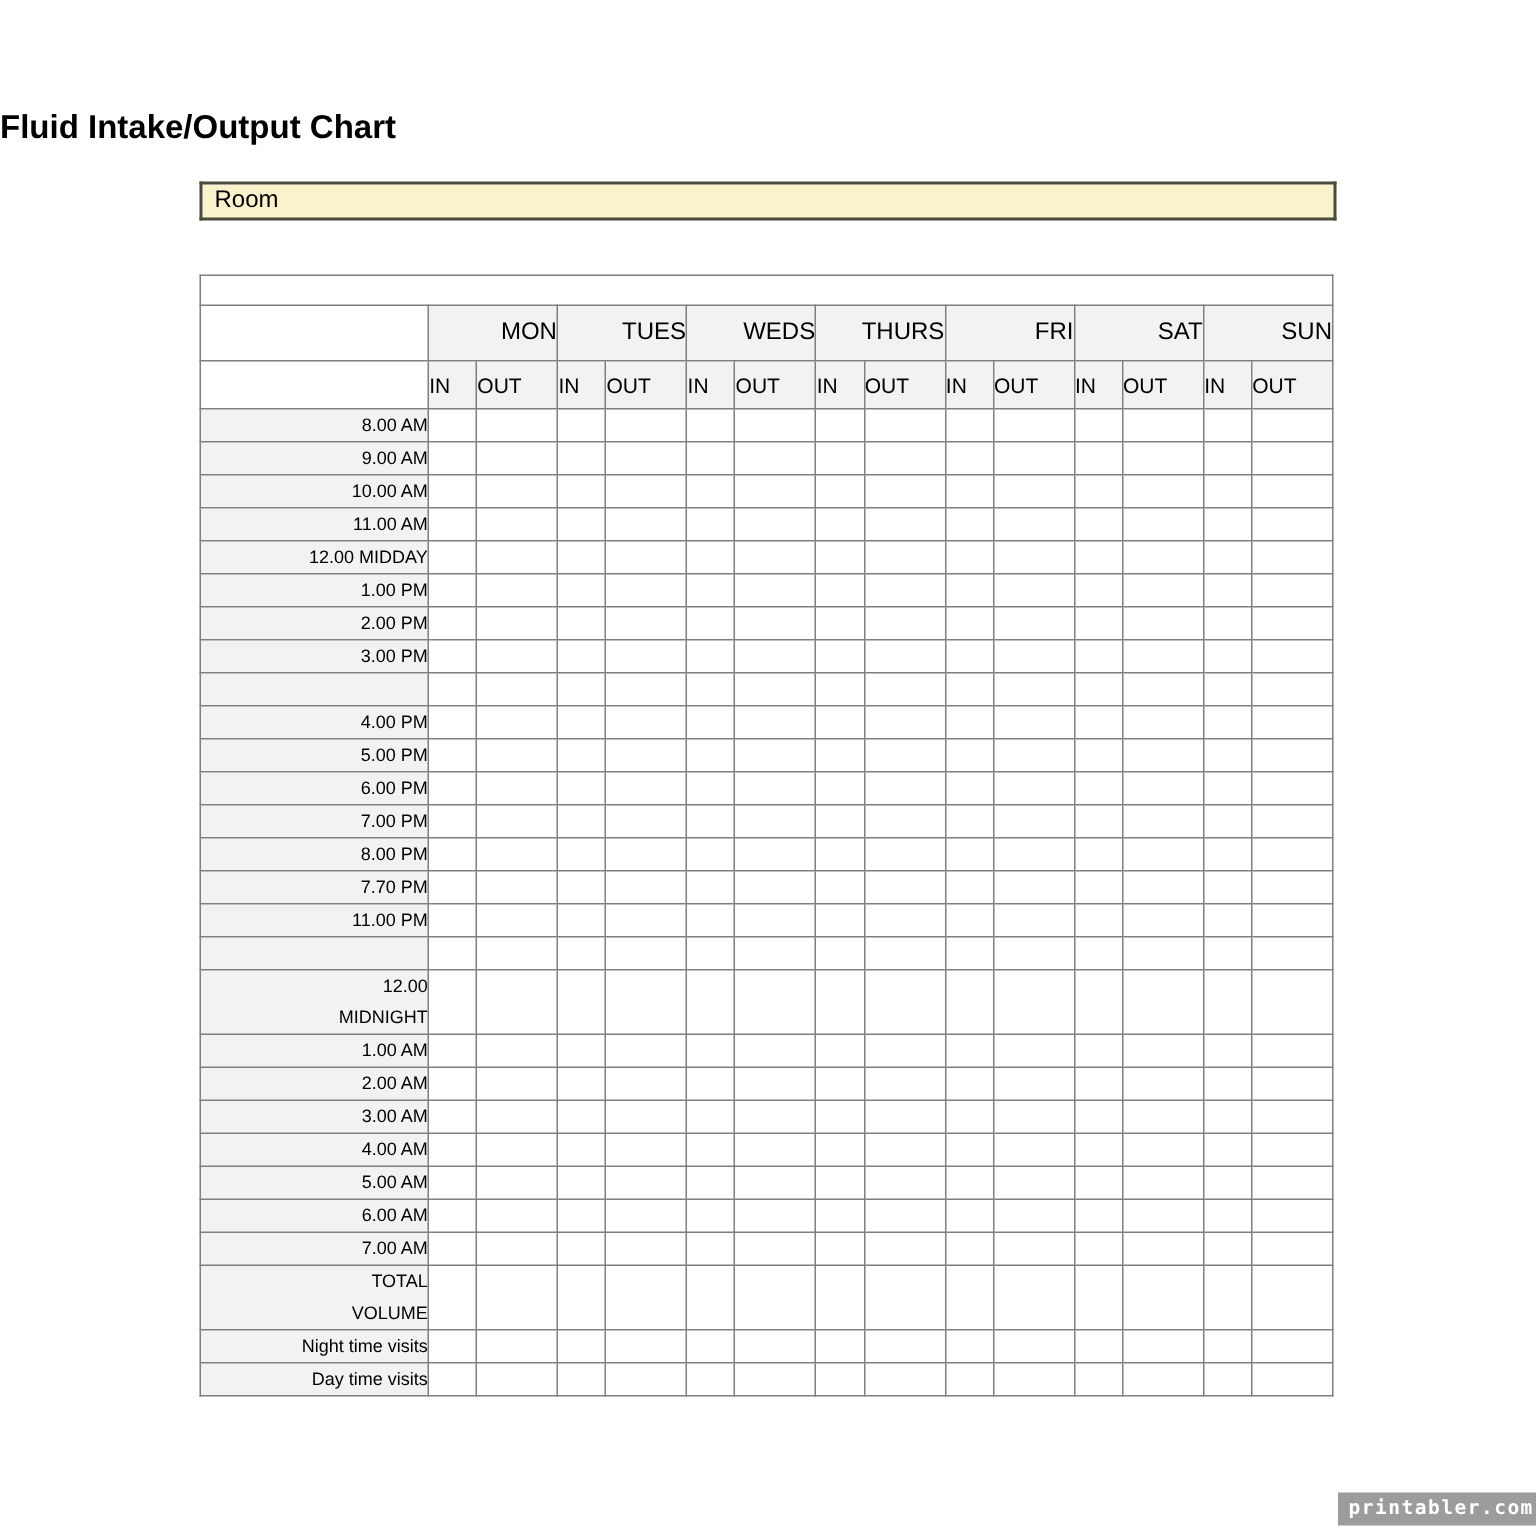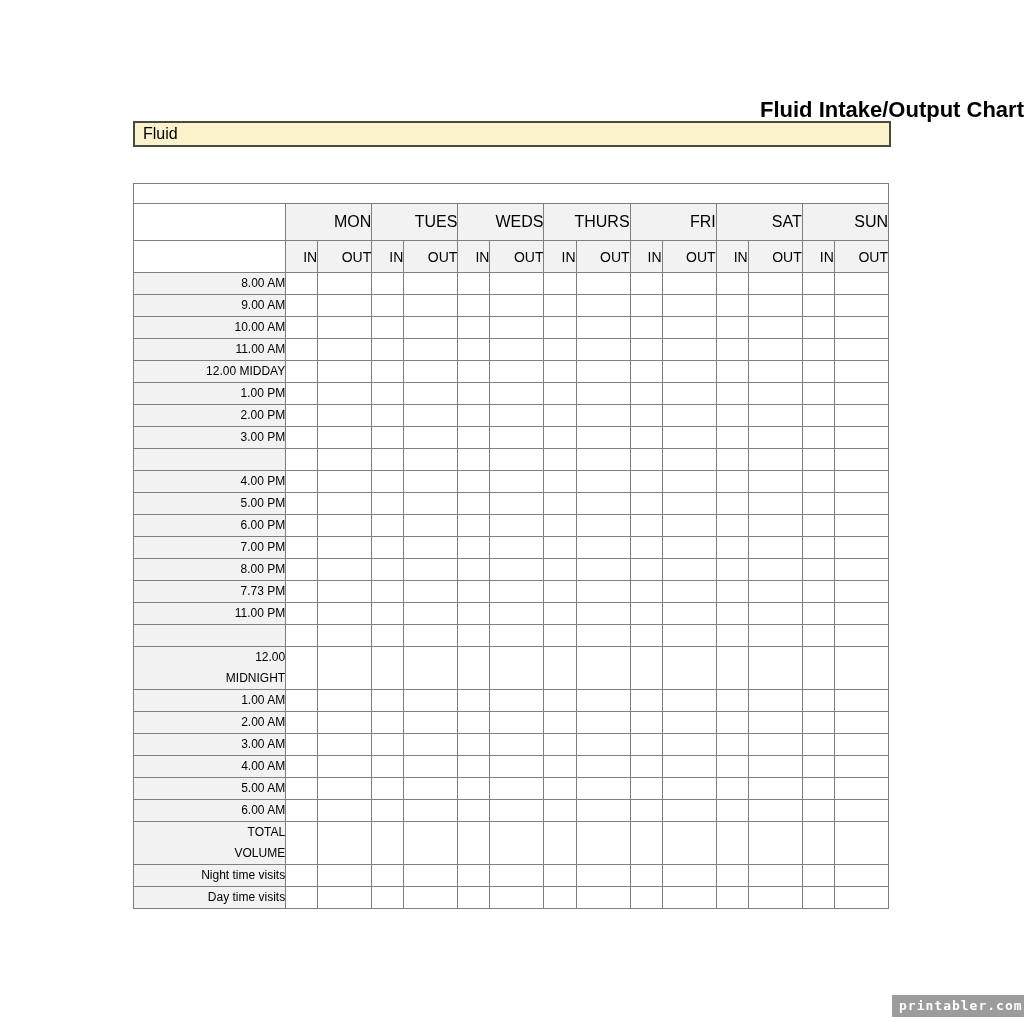--- a/index.html
+++ b/index.html
@@ -13,21 +13,21 @@
     --wm-text:#ffffff;
   }
   html,body{margin:0;padding:0;}
   body{
     width:1024px;height:1024px;background:#ffffff;position:relative;
     font-family:"Liberation Sans", sans-serif;color:#000;
     overflow:hidden;
   }
   .page-title{
     position:absolute;top:72px;left:0;width:1024px;
-    text-align:right;font-weight:bold;font-size:22px;letter-spacing:0px;margin-top:25px;
+    text-align:left;font-weight:bold;font-size:22px;letter-spacing:0px;
   }
   
   table.info{
     position:absolute;left:133px;top:121px;width:756px;
     border-collapse:collapse;table-layout:fixed;
     border:2px solid var(--info-border);
   }
   table.info td{
     background:var(--info-fill);
     border:1px solid var(--info-divider);
@@ -44,21 +44,21 @@
     border:1px solid var(--grid-line);
     padding:0;font-weight:normal;overflow:hidden;
   }
   tr.toprow td{height:19px;background:#fff;}
   th.day{
     height:36px;background:var(--head-fill);
     font-size:16px;text-align:right;vertical-align:middle;
   }
   th.io{
     height:31px;background:var(--head-fill);
-    font-size:14px;text-align:right;vertical-align:middle;
+    font-size:14px;text-align:left;vertical-align:middle;
   }
   td.corner{background:#fff;}
   td.rowlabel{
     background:var(--head-fill);
     font-size:12px;text-align:right;padding:0 0 0 7px;
     height:21px;line-height:21px;white-space:pre-line;
     vertical-align:middle;
   }
   td.cell{background:#ffffff;height:21px;}
   
@@ -75,21 +75,21 @@
 
 <div class="page-title">Fluid Intake/Output Chart</div>
 
 <table class="info">
   <colgroup>
       <col style="width:378px">
       <col style="width:378px">
     </colgroup>
   <tbody>
       <tr>
-    <td colspan="2">Fluid</td>
+    <td colspan="2">Room</td>
   </tr>
 </tbody>
   </table>
 
 <table class="grid">
   <colgroup>
       <col style="width: 152px;">
       <col style="width: 32px;">
       <col style="width: 54px;">
       <col style="width: 32px;">
@@ -370,21 +370,21 @@
         <td class="cell"></td>
         <td class="cell"></td>
         <td class="cell"></td>
         <td class="cell"></td>
         <td class="cell"></td>
         <td class="cell"></td>
         <td class="cell"></td>
         <td class="cell"></td>
       </tr>
       <tr>
-        <td class="rowlabel">7.73 PM</td>
+        <td class="rowlabel">7.70 PM</td>
         <td class="cell"></td>
         <td class="cell"></td>
         <td class="cell"></td>
         <td class="cell"></td>
         <td class="cell"></td>
         <td class="cell"></td>
         <td class="cell"></td>
         <td class="cell"></td>
         <td class="cell"></td>
         <td class="cell"></td>
@@ -525,20 +525,37 @@
         <td class="cell"></td>
         <td class="cell"></td>
         <td class="cell"></td>
         <td class="cell"></td>
         <td class="cell"></td>
         <td class="cell"></td>
         <td class="cell"></td>
       </tr>
       <tr>
         <td class="rowlabel">6.00 AM</td>
+        <td class="cell"></td>
+        <td class="cell"></td>
+        <td class="cell"></td>
+        <td class="cell"></td>
+        <td class="cell"></td>
+        <td class="cell"></td>
+        <td class="cell"></td>
+        <td class="cell"></td>
+        <td class="cell"></td>
+        <td class="cell"></td>
+        <td class="cell"></td>
+        <td class="cell"></td>
+        <td class="cell"></td>
+        <td class="cell"></td>
+      </tr>
+      <tr>
+        <td class="rowlabel">7.00 AM</td>
         <td class="cell"></td>
         <td class="cell"></td>
         <td class="cell"></td>
         <td class="cell"></td>
         <td class="cell"></td>
         <td class="cell"></td>
         <td class="cell"></td>
         <td class="cell"></td>
         <td class="cell"></td>
         <td class="cell"></td>

